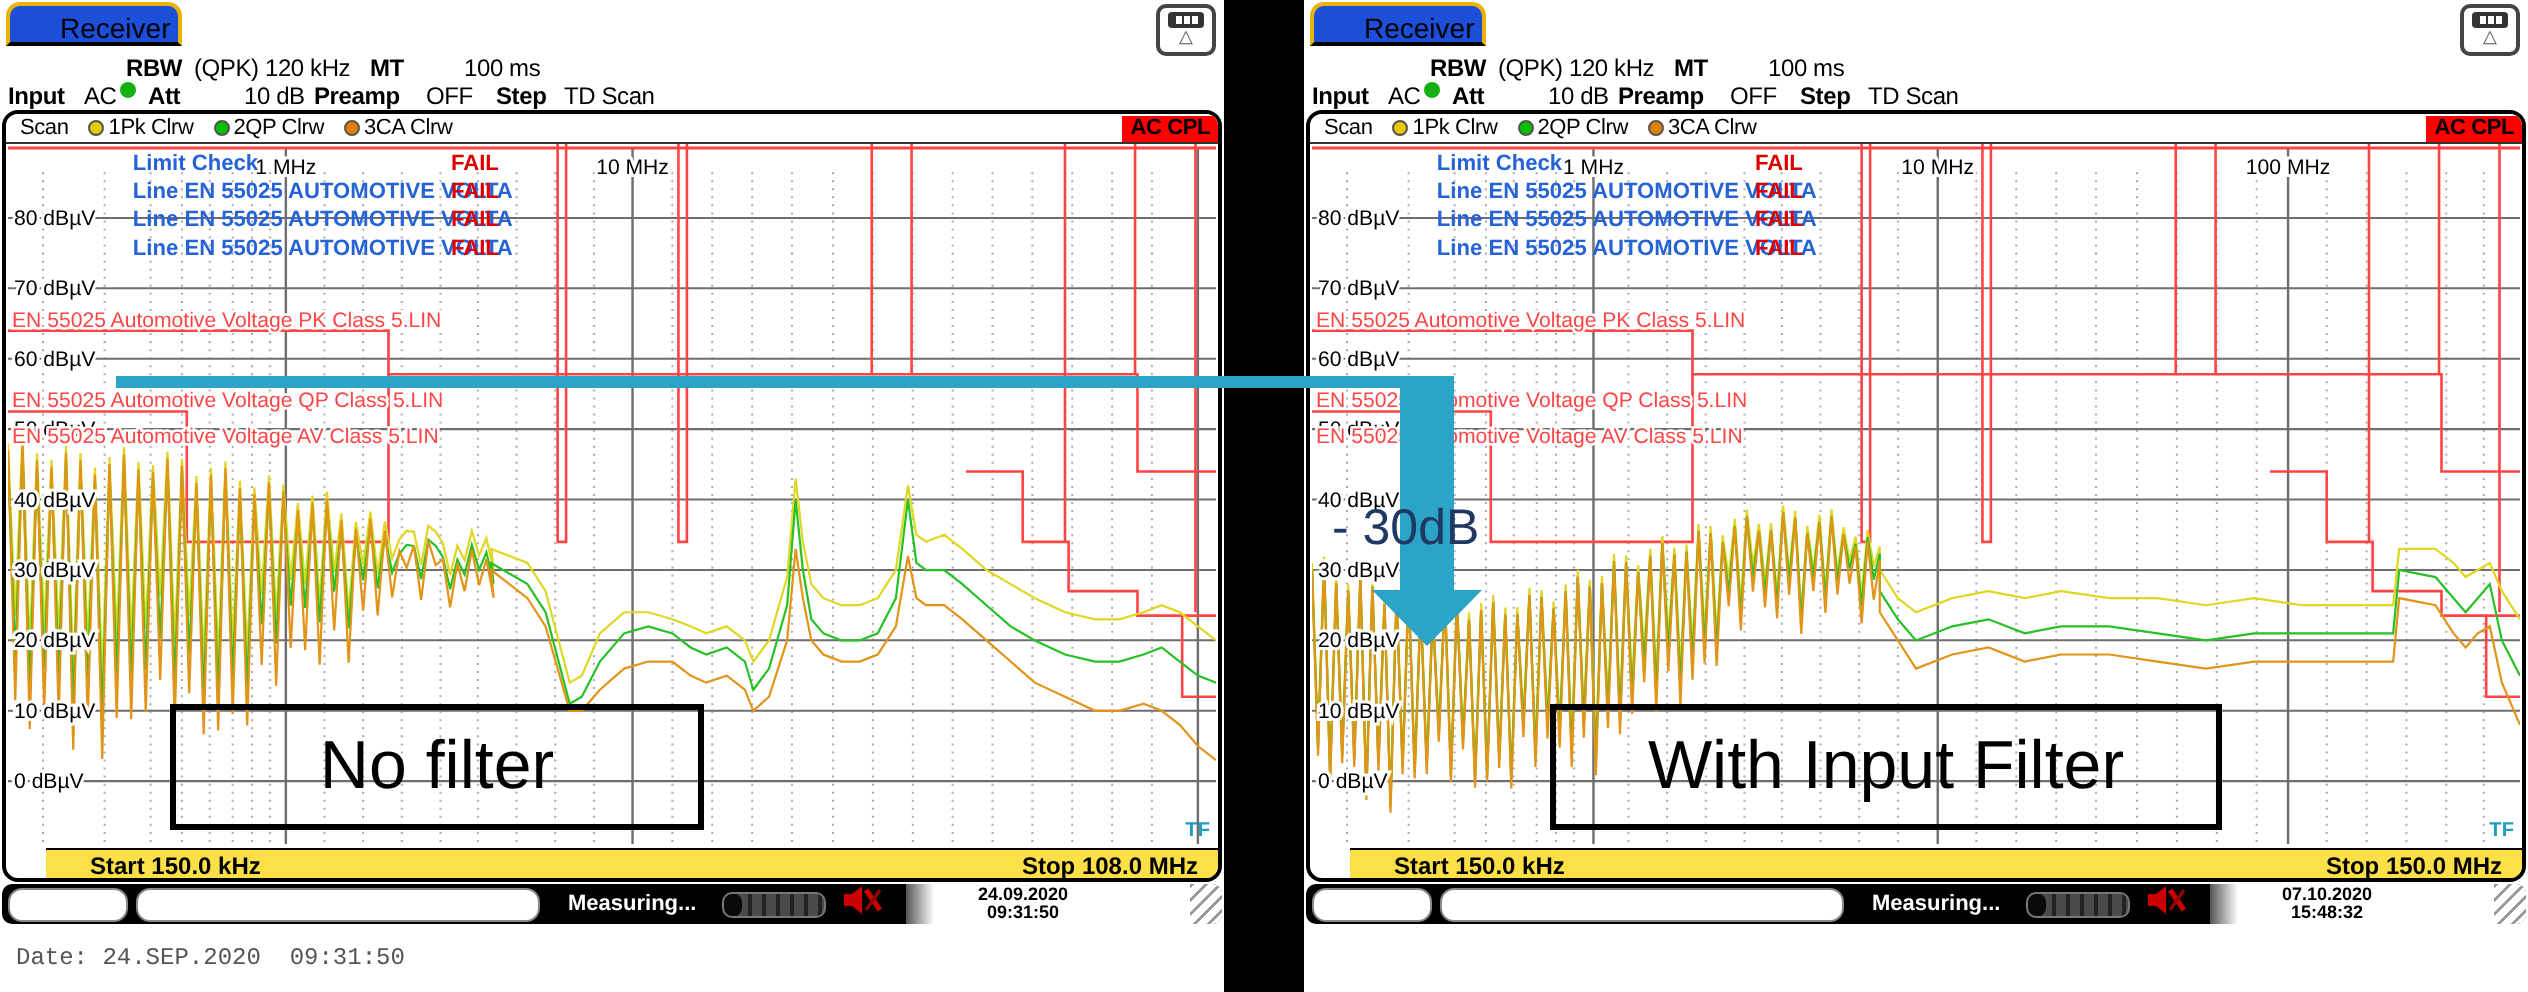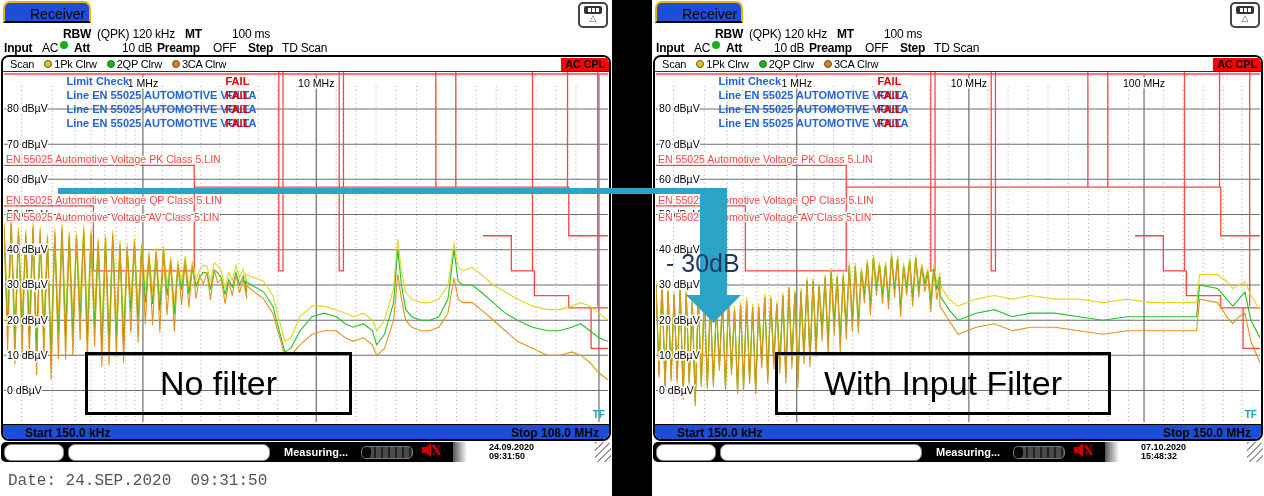--- a/index.html
+++ b/index.html
@@ -18,33 +18,33 @@
   .row2{top:41px;width:731px;height:13px;}
   .gdot{display:inline-block;width:8px;height:8px;border-radius:50%;vertical-align:-1px;}
   .frame{position:absolute;left:1px;top:55px;width:610px;height:386px;border:2.5px solid #000;border-radius:8px;background:#fff;box-sizing:border-box;overflow:hidden;}
   .scanbar{position:relative;height:14px;border-bottom:1px solid #333;font-size:11px;letter-spacing:-0.2px;display:flex;align-items:center;background:#fff;}
   .scanbar .lbl{margin-left:7px;}
   .scanbar .titem{margin-left:10px;display:flex;align-items:center;gap:2px;}
   .scanbar .dot{width:8px;height:8px;border-radius:50%;border:1px solid #555;box-sizing:border-box;}
   .accpl{margin-left:auto;background:#f00;color:#000;font-weight:bold;padding:0 4px;height:13px;line-height:13px;}
   .plot{position:relative;width:604px;height:352px;margin:0 auto;}
   .plot svg{display:block;width:100%;height:100%;}
-  .startstop{height:16px;border-top:1.5px solid #000;display:flex;justify-content:space-between;align-items:center;font-size:12px;font-weight:bold;padding:0 10px 0 22px;background:#1d4ed8;}
+  .startstop{height:16px;border-top:1.5px solid #000;display:flex;justify-content:space-between;align-items:center;font-size:12px;font-weight:bold;padding:0 10px 0 22px;background:#fde047;margin-left:20px;}
   .statusbar{position:absolute;left:1px;top:442px;width:610px;height:20px;background:#000;border-radius:5px;display:flex;align-items:center;box-sizing:border-box;}
   .sfield{background:#fff;border:1px solid #888;border-radius:7px;height:15px;}
   .f1{width:58px;margin-left:3px;}
   .f2{width:200px;margin-left:4px;}
   .measuring{color:#fff;font-weight:bold;font-size:11px;margin-left:14px;}
   .progress{margin-left:13px;width:50px;height:11px;border:1px solid #777;border-radius:5px;background:repeating-linear-gradient(90deg,#4a4a4a 0 5px,#222 5px 7px);overflow:hidden;}
   .progress i{display:block;width:9px;height:100%;background:#0a0a0a;border-radius:4px;}
   .mute{margin-left:9px;}
   .datewhite{margin-left:auto;height:100%;width:158px;background:linear-gradient(90deg,#555 0,#fff 14px);border-radius:0 5px 5px 0;display:flex;align-items:center;}
-  .sdate{margin-left:36px;font-size:9px;font-weight:bold;color:#000;text-align:left;line-height:9px;}
+  .sdate{margin-left:36px;font-size:9px;font-weight:bold;color:#000;text-align:center;line-height:9px;}
   .hatch{margin-left:auto;width:16px;height:100%;background:repeating-linear-gradient(135deg,#999 0 1.5px,#fff 1.5px 5px);border-radius:0 5px 5px 0;}
-  .footdate{position:absolute;left:8px;top:472px;font-family:"Liberation Mono",monospace;font-size:16px;color:#555;white-space:pre;}
+  .footdate{position:absolute;left:8px;top:472px;font-family:"Liberation Mono",monospace;font-size:12px;color:#555;white-space:pre;}
   .caption{position:absolute;border:3px solid #000;background:transparent;display:flex;align-items:center;justify-content:center;font-size:34px;color:#000;}
   .overlay{position:absolute;left:0;top:0;pointer-events:none;}
 </style>
 </head>
 <body>
 
 <div class="page">
 
   <div class="panel" style="left:0">
     <div class="tab">Receiver</div>

